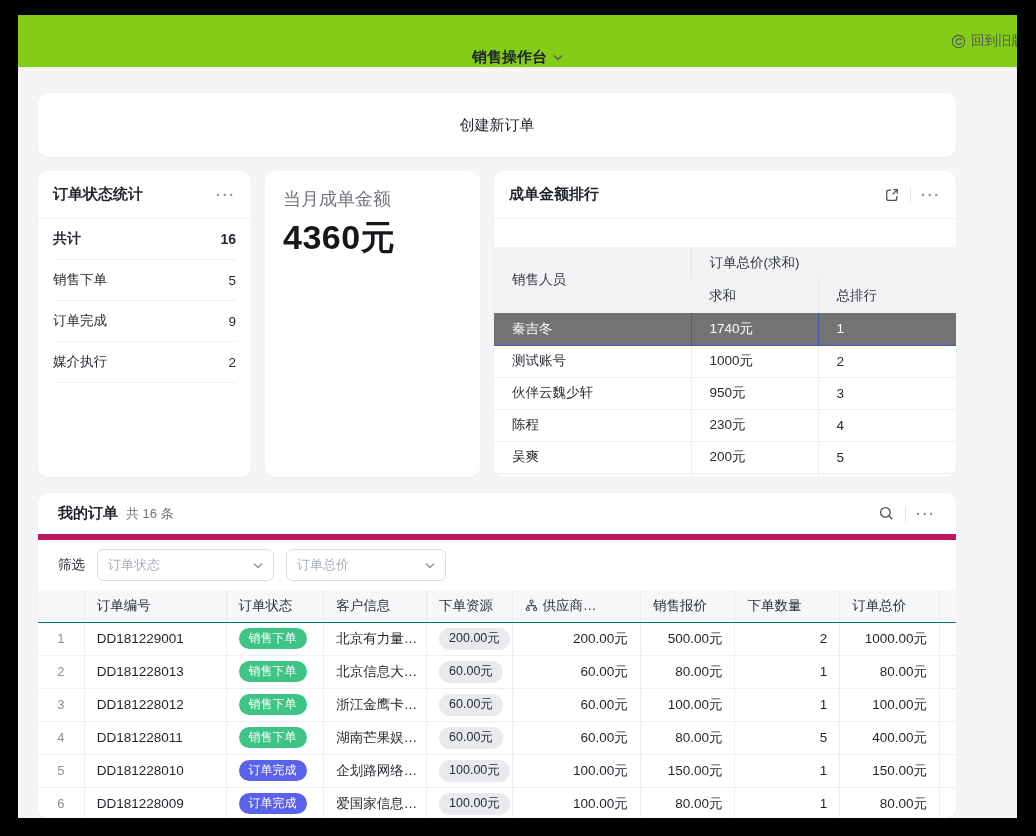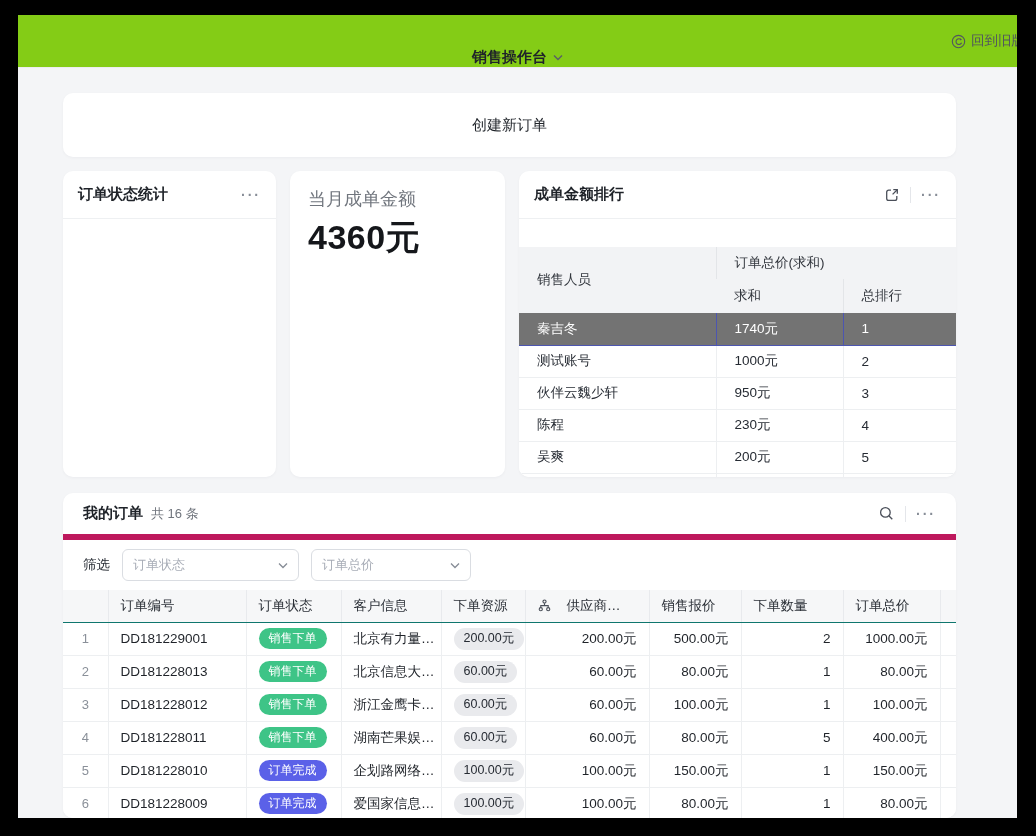--- a/index.html
+++ b/index.html
@@ -10,21 +10,21 @@
 
   
   .topbar { height:53px; background:#84cc16; border-bottom:1px solid #ededf0;
     display:flex; align-items:flex-end; justify-content:center; position:relative; }
   .topbar-title { display:flex; align-items:center; gap:6px; font-size:15px;
     font-weight:600; color:#1f2329; cursor:pointer; }
   .back-btn { position:absolute; right:-8px; top:50%; transform:translateY(-50%);
     display:flex; align-items:center; gap:5px; color:#51565f; font-size:13.5px;
     cursor:pointer; white-space:nowrap; }
 
-  .content { padding:25px 61px 0 45px; }
+  .content { padding:25px 61px 0 20px; }
   .card { background:#fff; border-radius:10px; overflow:hidden;
     box-shadow:0 1px 3px rgba(31,35,41,.04); }
 
   .create-card { height:64px; display:flex; align-items:center; justify-content:center;
     font-size:15px; color:#1f2329; margin-bottom:14px; cursor:pointer; }
 
   .cards-row { display:flex; gap:14px; height:306px; margin-bottom:16px; }
   .status-card { width:213px; flex:none; }
   .amount-card { width:215px; flex:none; }
   .ranking-card { flex:1; display:flex; flex-direction:column;gap:28px; }
@@ -76,21 +76,21 @@
     text-align:left; padding:0 0 0 12px; border-left:1px solid #e8eaed;
     border-bottom:1px solid #0f766e; white-space:nowrap; overflow:hidden; }
   .od-table th:first-child { border-left:none; }
   .od-table td { height:33px; background:#fff; color:#1f2329; padding:0 0 0 12px;
     border-left:1px solid #edeff1; border-bottom:1px solid #edeff1;
     white-space:nowrap; overflow:hidden; }
   .od-table td:first-child { border-left:none; }
   .od-table tbody tr { cursor:pointer; }
   td.c-num { color:#8a9099; text-align:center; padding:0; font-size:13px; }
   td.num-r { text-align:right; padding:0 12px 0 0; }
-  .th-icon { display:inline-flex; align-items:center; gap:16px; }
+  .th-icon { display:inline-flex; align-items:center; gap:4px; }
   .badge { display:inline-block; padding:3px 10px 4px; border-radius:999px;
     color:#fff; font-size:12px; line-height:1.2; }
   .badge.green { background:#3ec487; }
   .badge.indigo { background:#5b61e8; }
   .pill { display:inline-block; padding:3px 10px 4px; border-radius:999px;
     background:#e9eaed; color:#262b33; font-size:12.5px; line-height:1.2; }
 
   .icon-btn { display:inline-flex; align-items:center; cursor:pointer; }
   svg { display:block; }
 </style>
@@ -125,20 +125,38 @@
     <div class="card create-card">
       <span>创建新订单</span>
     </div>
 
     <div class="cards-row">
 
       <div class="card status-card">
         <div class="card-head">
           <span class="card-title">订单状态统计</span>
           <span class="dots">···</span>
+        </div>
+        <div class="status-rows">
+          <div class="status-row bold">
+            <span>共计</span>
+            <span>16</span>
+          </div>
+          <div class="status-row">
+            <span>销售下单</span>
+            <span>5</span>
+          </div>
+          <div class="status-row">
+            <span>订单完成</span>
+            <span>9</span>
+          </div>
+          <div class="status-row">
+            <span>媒介执行</span>
+            <span>2</span>
+          </div>
         </div>
       </div>
 
       <div class="card amount-card">
         <div class="amount-label">当月成单金额</div>
         <div class="amount-value">4360元</div>
       </div>
 
       <div class="card ranking-card">
         <div class="card-head">

